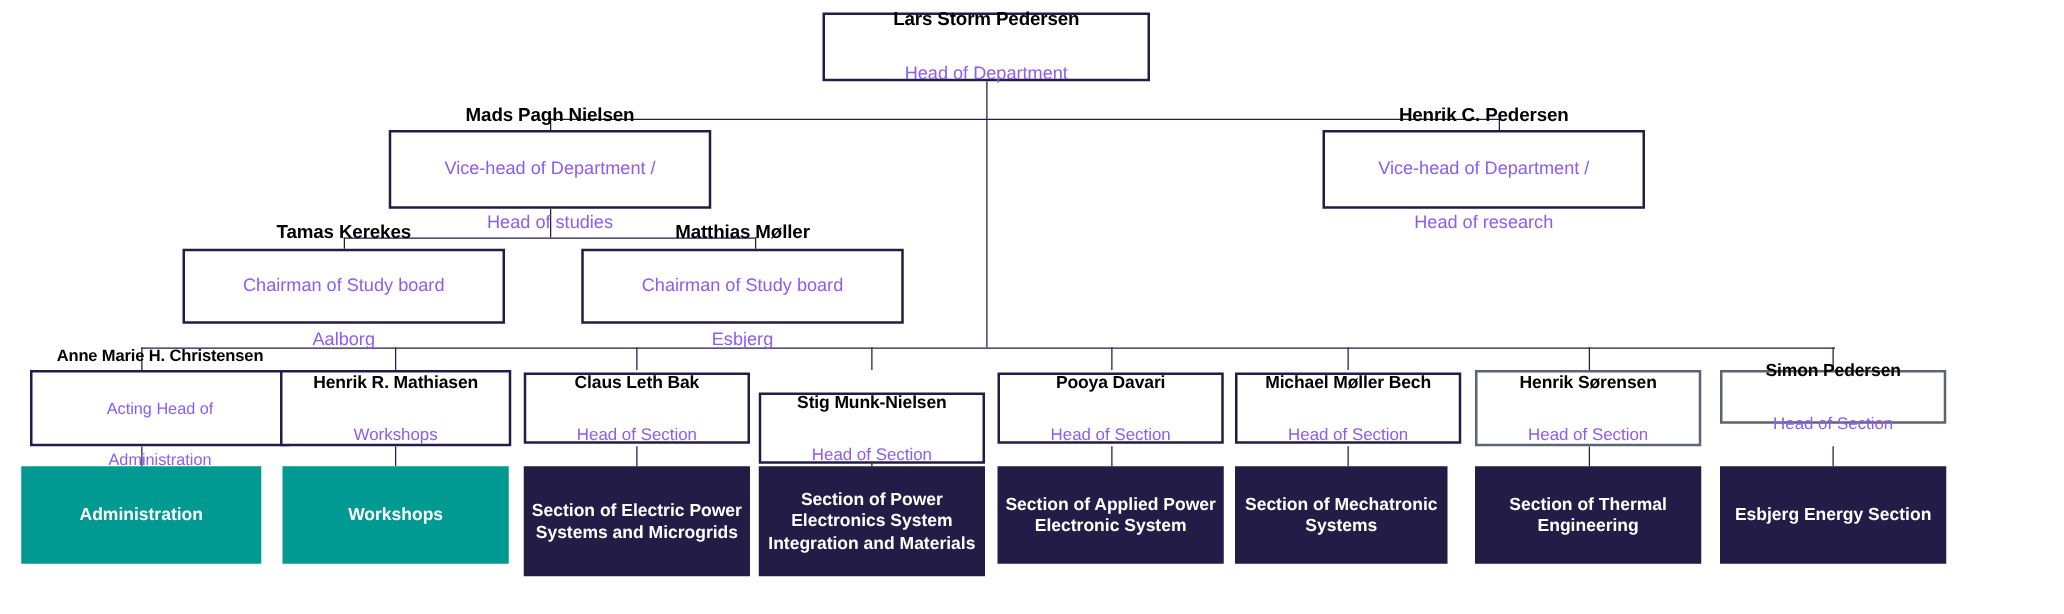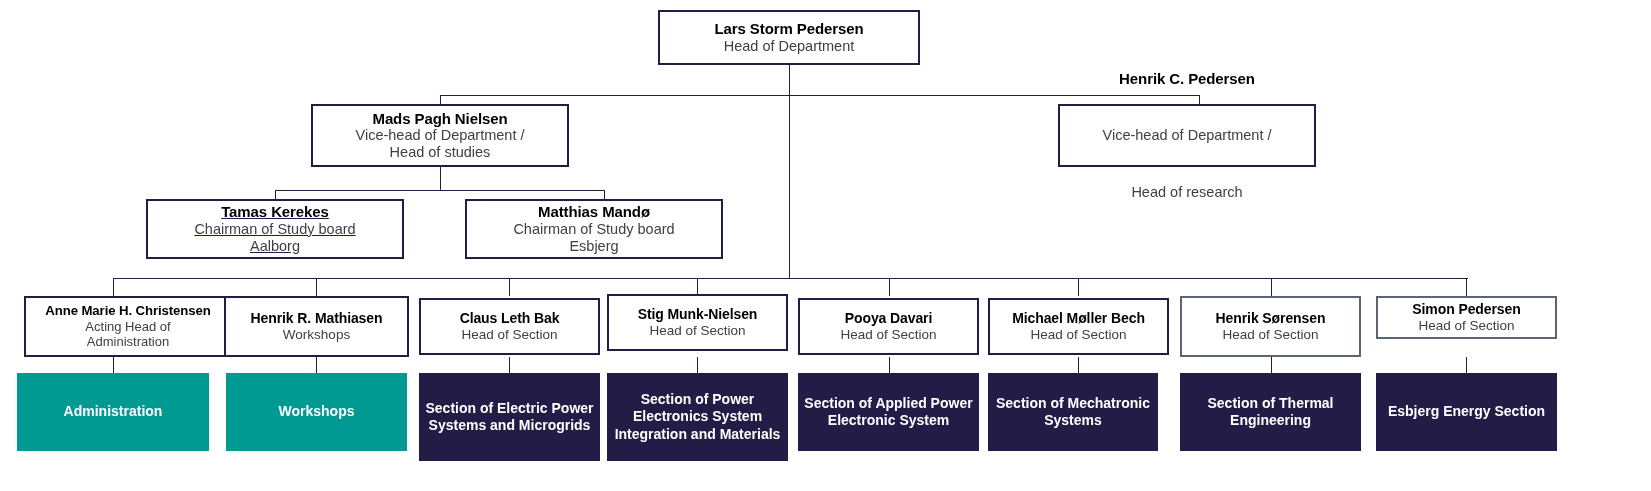--- a/index.html
+++ b/index.html
@@ -34,22 +34,23 @@
     z-index: 3;
   }
   .node .nm {
     font-weight: bold;
     font-size: 15px;
     color: #000000;
     letter-spacing: -0.1px;
   }
   .node .rl {
     font-size: 14.5px;
-    color: #404040;
+    color: #8b5cf6;
     font-weight: normal;
+    margin-top: 26px;
   }
   .node.gray-border { border-color: #5a6472; }
 
   .node.small .nm { font-size: 14px; }
   .node.small .rl { font-size: 13.5px; }
 
   .node.tiny .nm { font-size: 13.2px; }
   .node.tiny .rl { font-size: 13px; }
 
   
@@ -118,55 +119,55 @@
     <div class="nm">Lars Storm Pedersen</div>
     <div class="rl">Head of Department</div>
   </div>
 
   <div class="node" style="left:311px; top:104px; width:258px; height:63px;">
     <div class="nm">Mads Pagh Nielsen</div>
     <div class="rl">Vice-head of Department /</div>
     <div class="rl">Head of studies</div>
   </div>
 
-  <div class="node" style="left:1058px; top:104px; width:258px; height:63px;gap:40px;">
+  <div class="node" style="left:1058px; top:104px; width:258px; height:63px;">
     <div class="nm">Henrik C. Pedersen</div>
     <div class="rl">Vice-head of Department /</div>
     <div class="rl">Head of research</div>
   </div>
 
-  <div class="node" style="left:146px; top:199px; width:258px; height:60px;text-decoration:underline;">
+  <div class="node" style="left:146px; top:199px; width:258px; height:60px;">
     <div class="nm">Tamas Kerekes</div>
     <div class="rl">Chairman of Study board</div>
     <div class="rl">Aalborg</div>
   </div>
 
   <div class="node" style="left:465px; top:199px; width:258px; height:60px;">
-    <div class="nm">Matthias Mandø</div>
+    <div class="nm">Matthias Møller</div>
     <div class="rl">Chairman of Study board</div>
     <div class="rl">Esbjerg</div>
   </div>
 
   <div class="node tiny" style="left:24px; top:296px; width:208px; height:61px;">
     <div class="nm">Anne Marie H. Christensen</div>
     <div class="rl">Acting Head of</div>
     <div class="rl">Administration</div>
   </div>
 
   <div class="node small" style="left:224px; top:296px; width:185px; height:61px;">
     <div class="nm">Henrik R. Mathiasen</div>
     <div class="rl">Workshops</div>
   </div>
 
   <div class="node small" style="left:419px; top:298px; width:181px; height:57px;">
     <div class="nm">Claus Leth Bak</div>
     <div class="rl">Head of Section</div>
   </div>
 
-  <div class="node small" style="left:607px; top:294px; width:181px; height:57px;">
+  <div class="node small" style="left:607px; top:314px; width:181px; height:57px;">
     <div class="nm">Stig Munk-Nielsen</div>
     <div class="rl">Head of Section</div>
   </div>
 
   <div class="node small" style="left:798px; top:298px; width:181px; height:57px;">
     <div class="nm">Pooya Davari</div>
     <div class="rl">Head of Section</div>
   </div>
 
   <div class="node small" style="left:988px; top:298px; width:181px; height:57px;">

